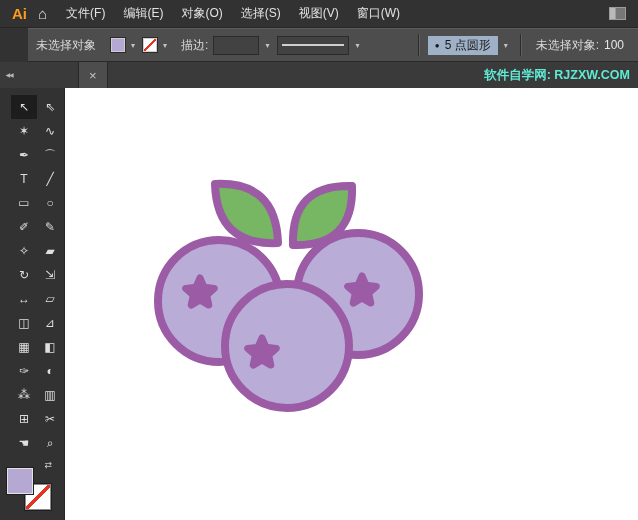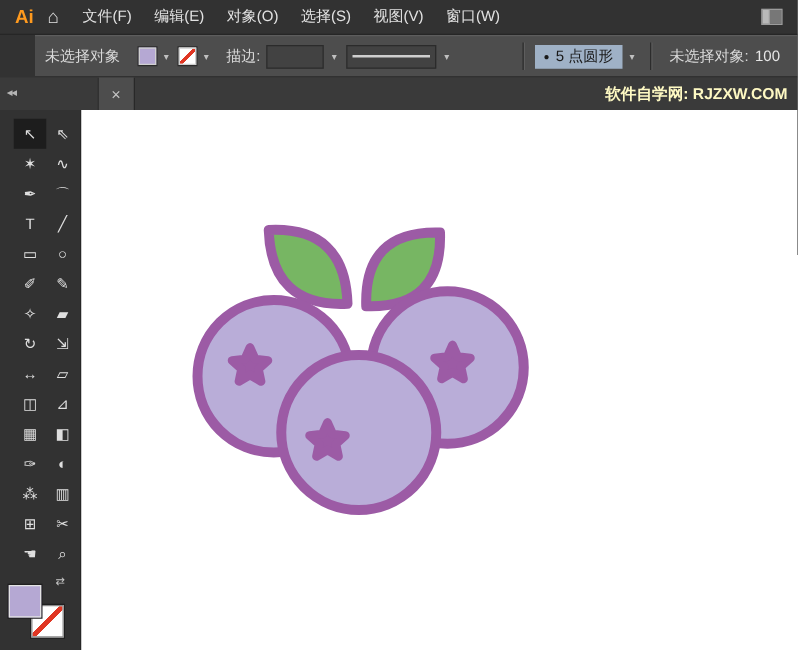--- a/index.html
+++ b/index.html
@@ -53,21 +53,21 @@
     background:var(--tabbar-bg,#3a3a3a); }
   .panel-collapse { position:absolute; left:2px; top:5px; width:14px; height:16px;
     color:#b5b5b5; font-size:6px; letter-spacing:-1px; line-height:16px;
     text-align:center; cursor:default; }
   .doc-tab { position:absolute; left:78px; top:0; height:26px;
     background:var(--tab-active-bg,#4d4d4d); border-left:1px solid #282828;
     border-right:1px solid #282828; display:flex; align-items:center;
     padding:0 10px; gap:9px; color:#ececec; white-space:nowrap; }
   .tab-close { color:#c4c4c4; font-size:13px; }
   .watermark { position:absolute; right:8px; top:0; height:26px; display:flex;
-    align-items:center; color:#fef9c3; font-weight:bold; font-size:12.5px;
+    align-items:center; color:#5eead4; font-weight:bold; font-size:12.5px;
     white-space:nowrap; }
 
   
   .toolbar { position:absolute; left:0; top:88px; bottom:0; width:65px;
     background:var(--toolbar-bg,#323232); border-right:1px solid #272727; }
   .tool-grid { display:grid; grid-template-columns:26px 26px; padding-left:11px;
     padding-top:7px; }
   .tool { height:24px; display:flex; align-items:center; justify-content:center;
     color:#dfdfdf; font-size:12px; cursor:default; }
   .tool.active { background:#1d1d1d; }

